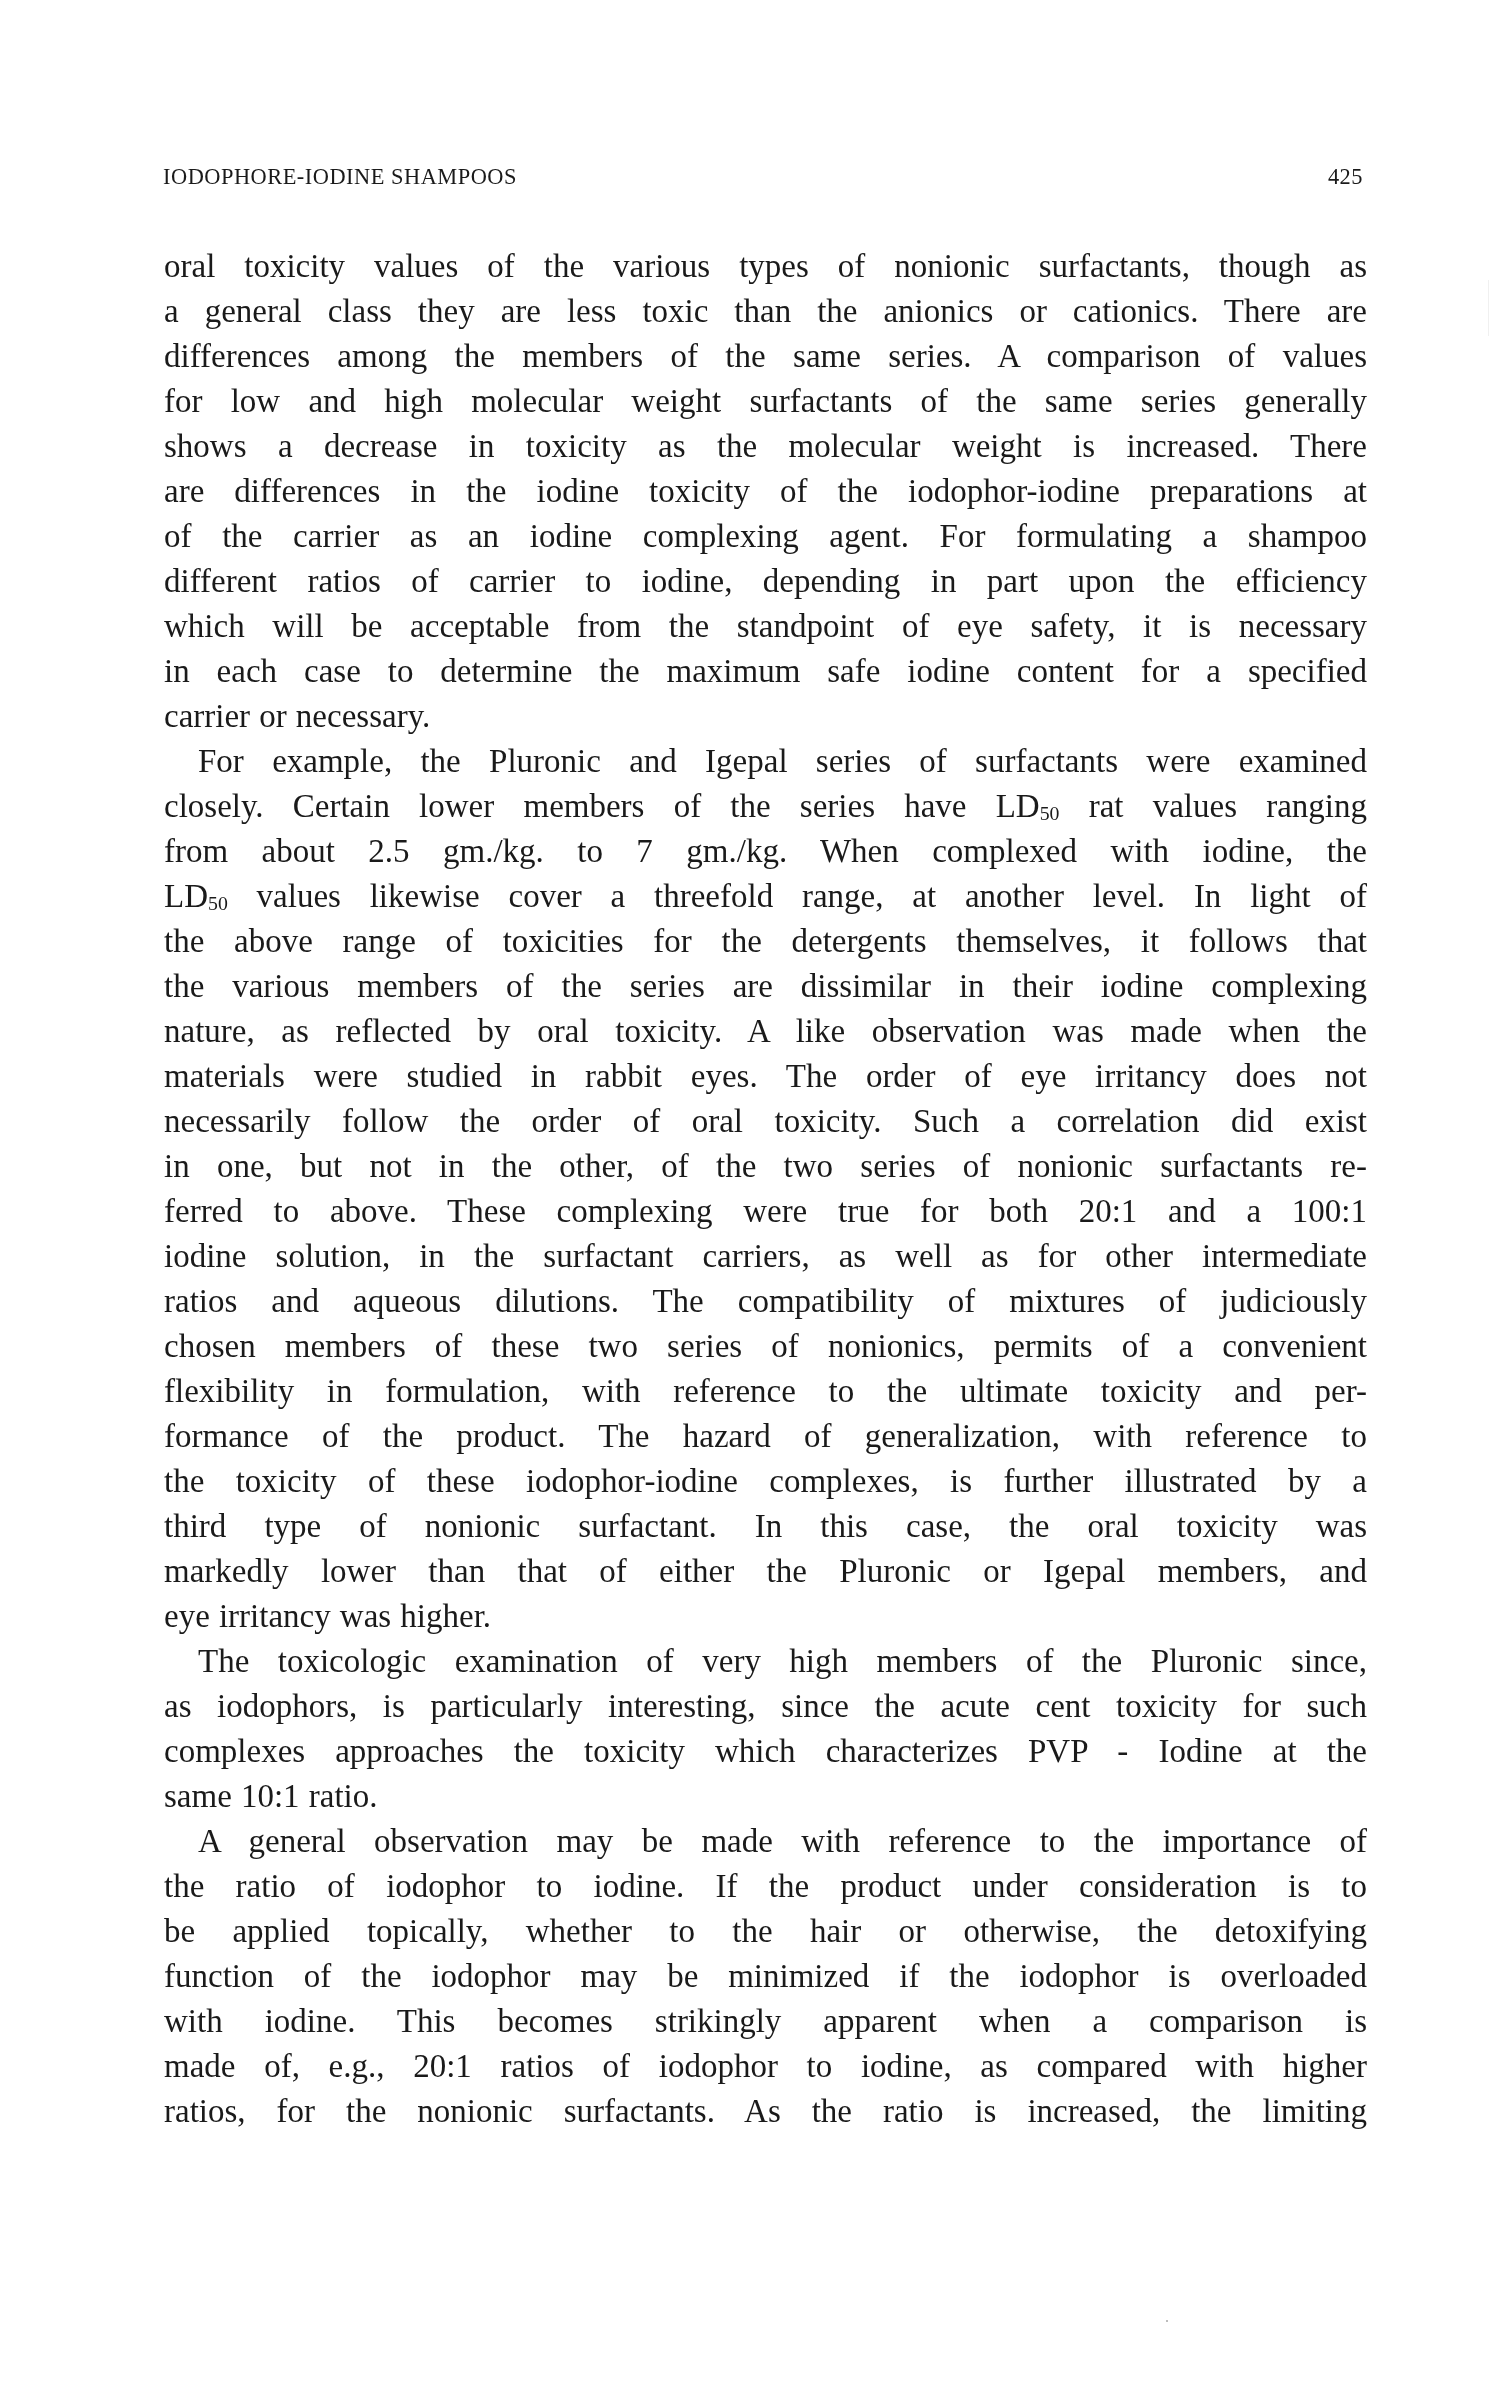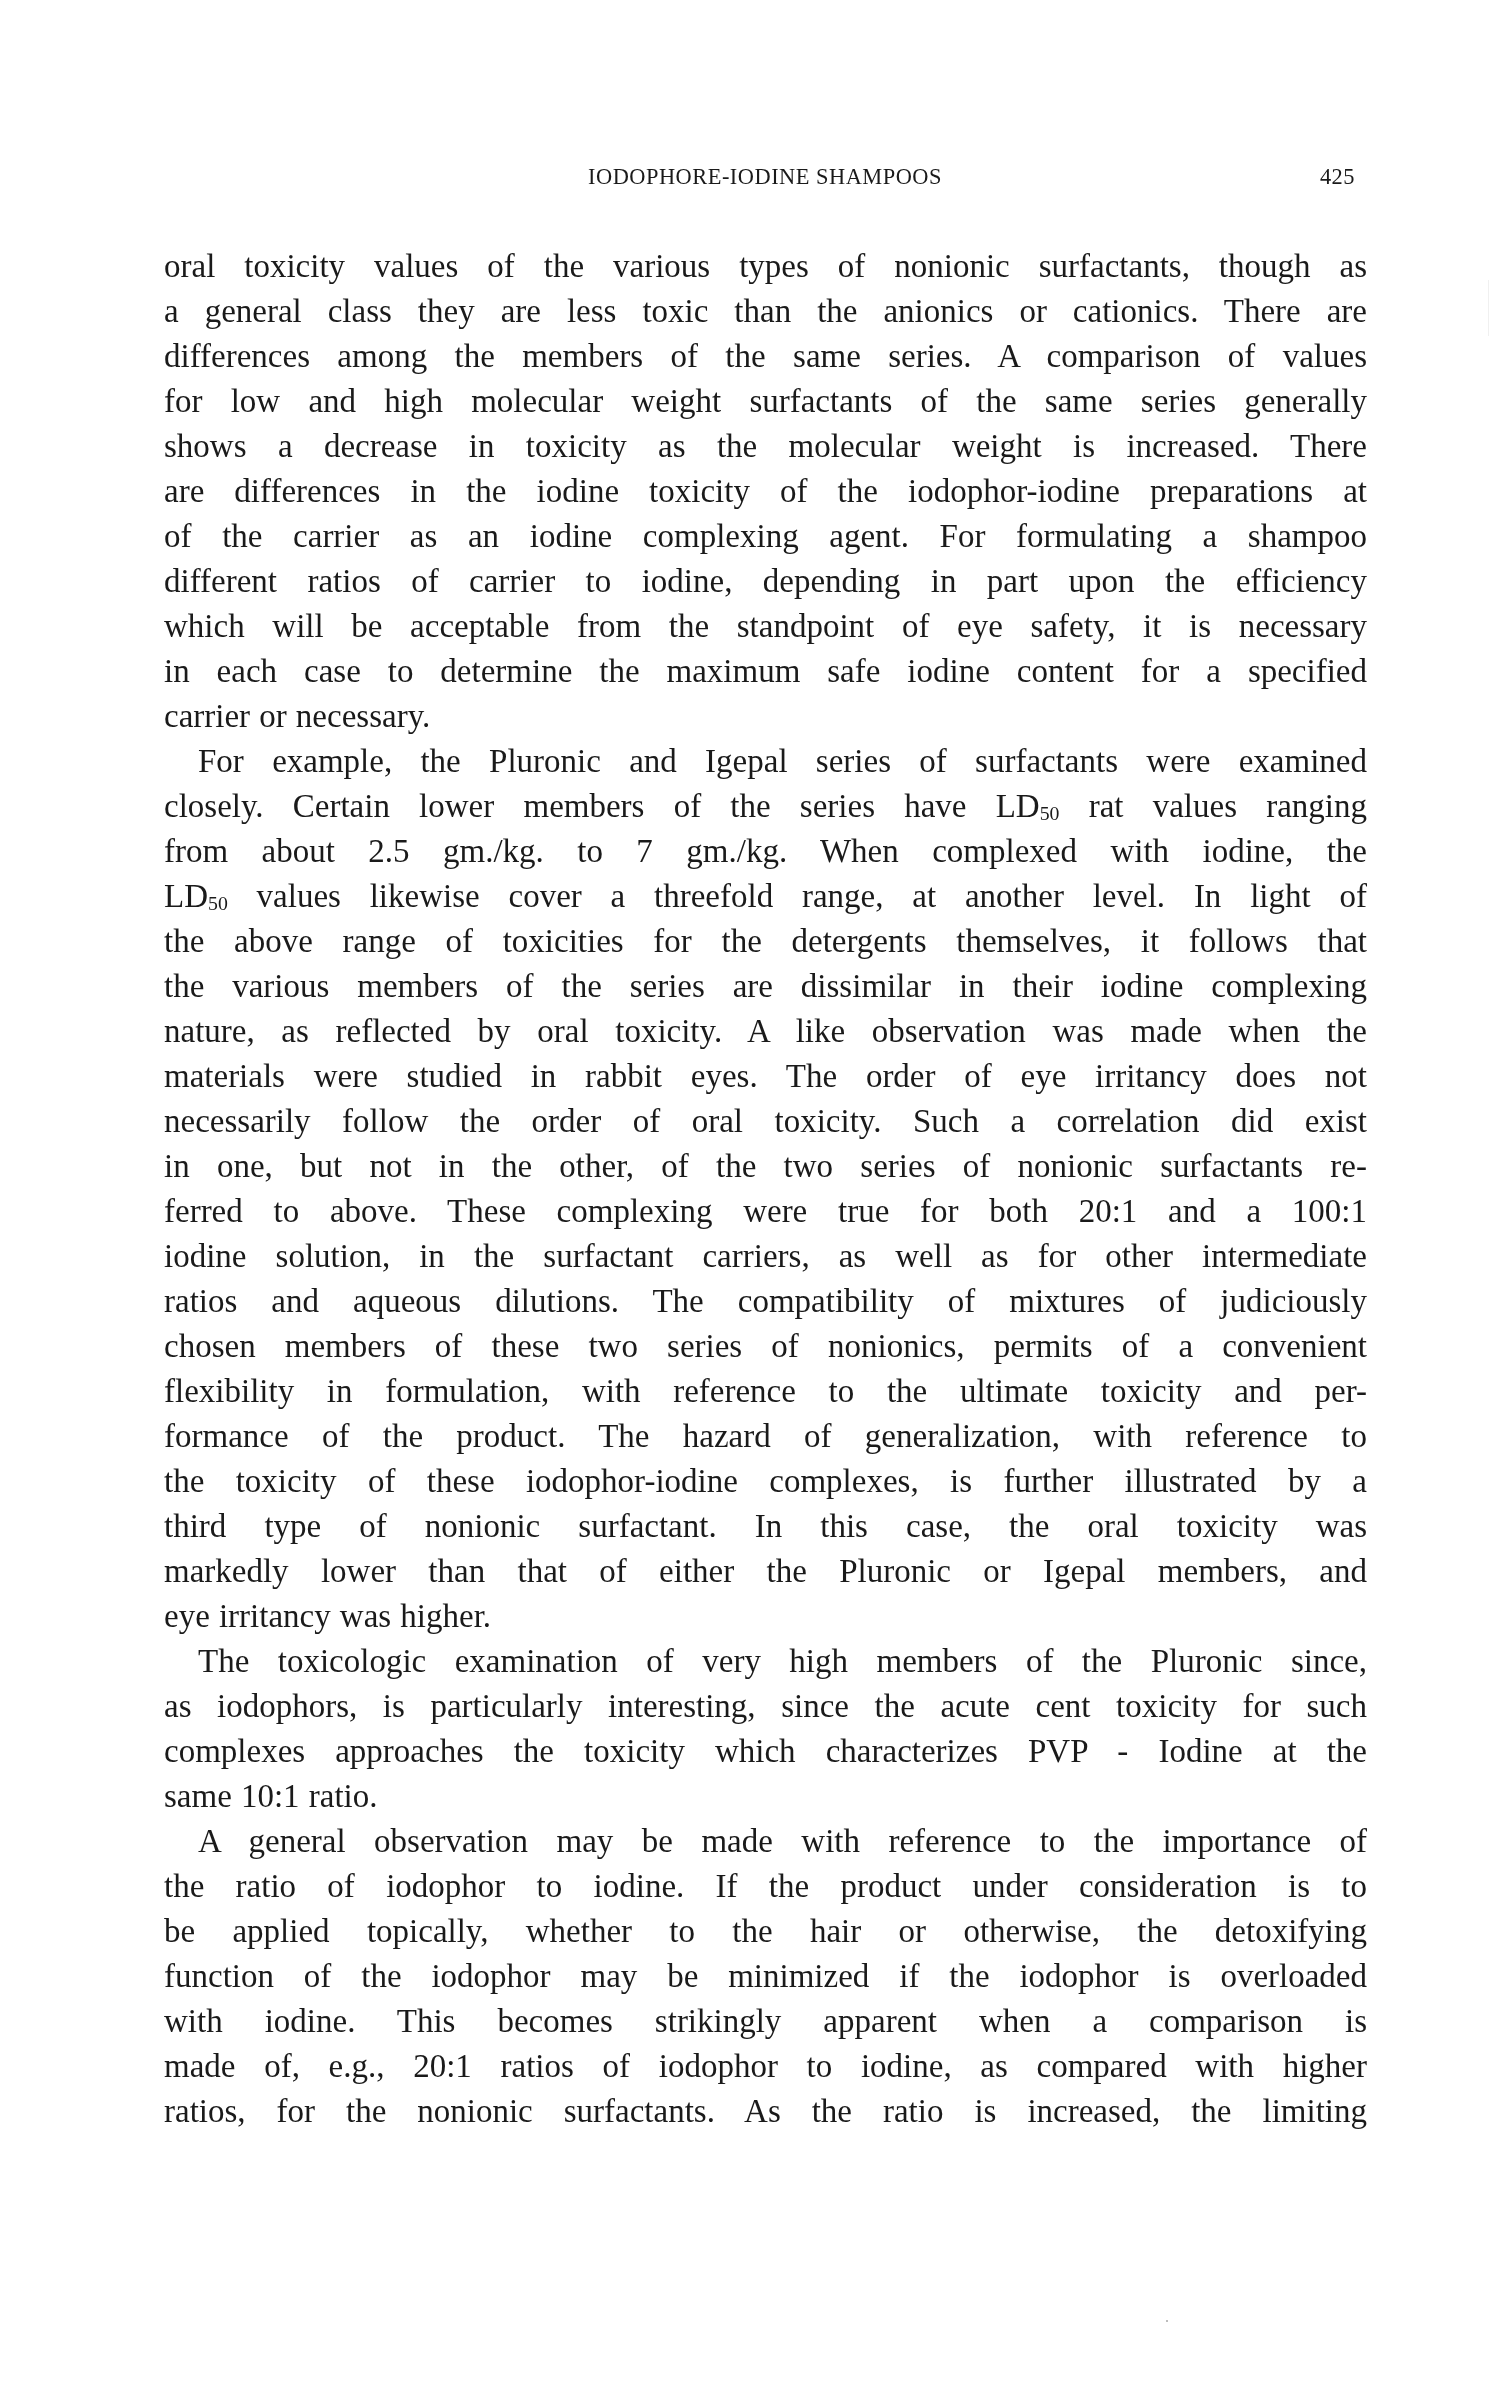--- a/index.html
+++ b/index.html
@@ -27,26 +27,26 @@
     left: 152px;
     width: 1215px;
     height: 32px;
     font-family: "Liberation Serif", serif;
     font-size: 22.4px;
     letter-spacing: 0.5px;
   }
   .running-title {
     position: absolute;
     left: 11px; right: 0;
-    text-align: center;
+    text-align: left;
     top: 0;
   }
   .page-number {
     position: absolute;
-    right: 12px;
+    right: 4px;
     top: 0;
   }
   .body-text {
     position: absolute;
     left: 152px;
     top: 244px;
     width: 1215px;
     font-family: "Liberation Serif", serif;
     font-size: 33px;
     line-height: 45px;

